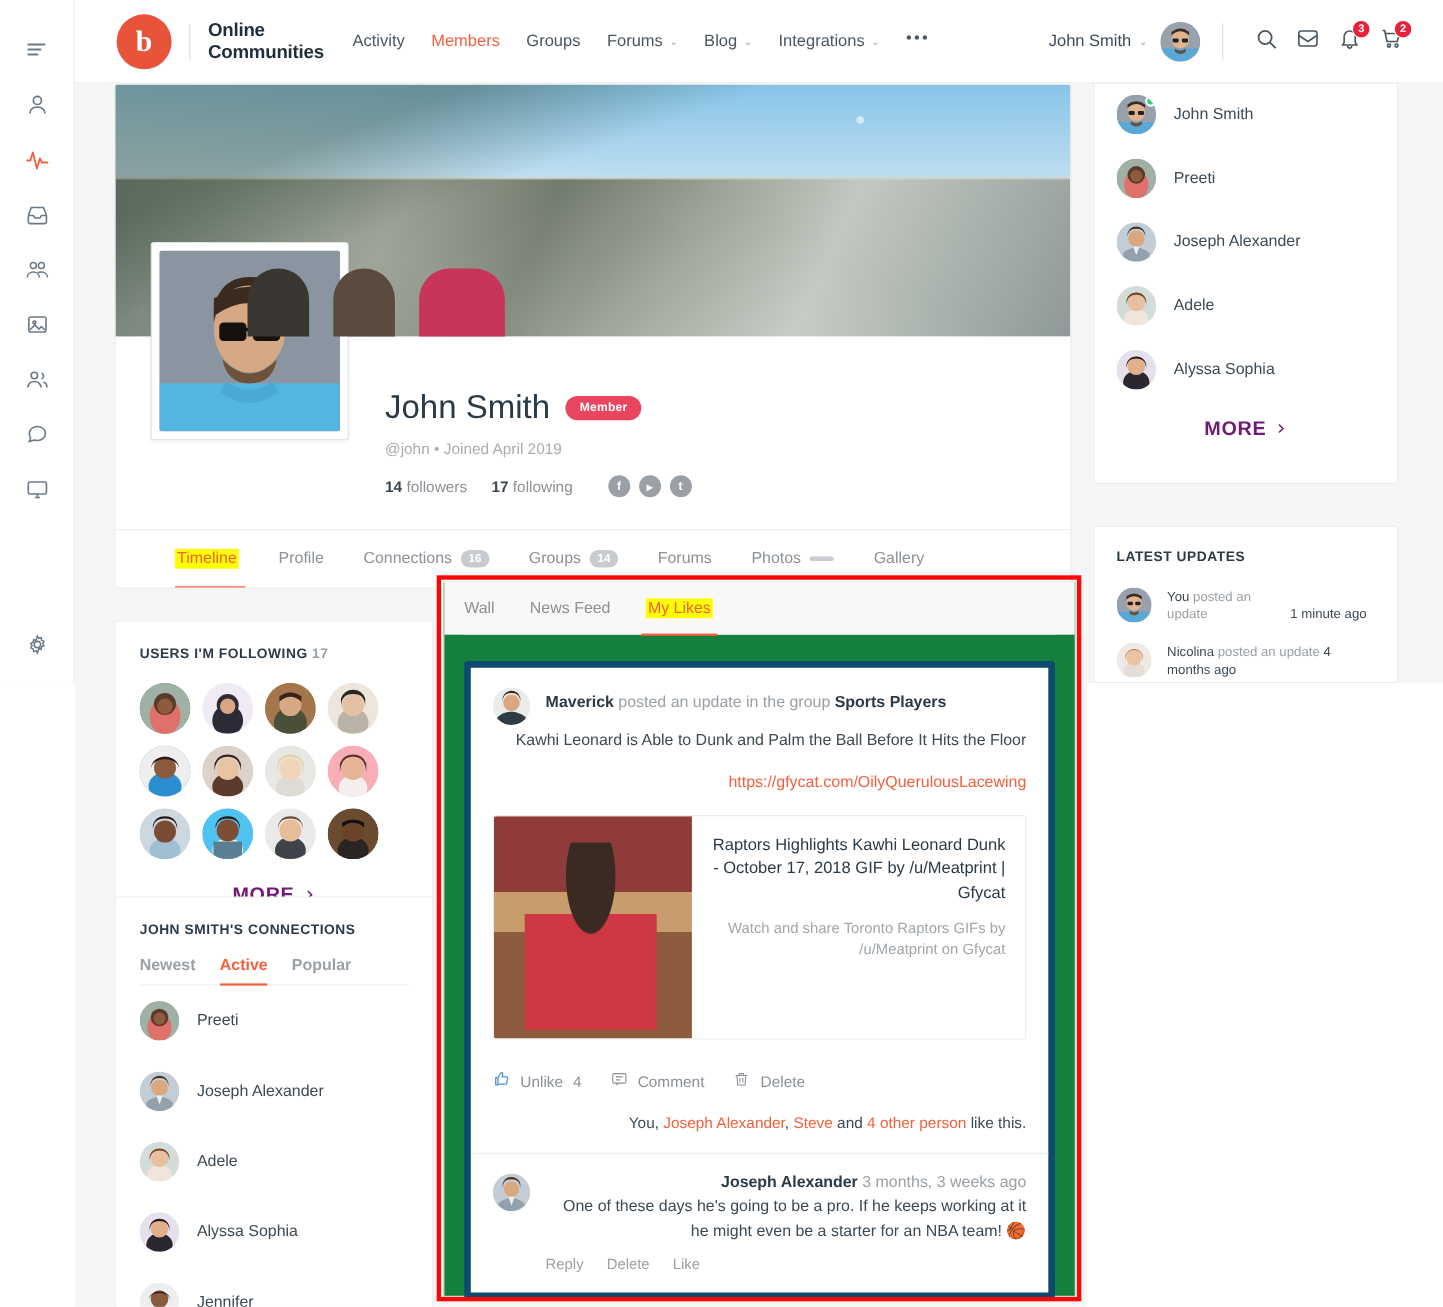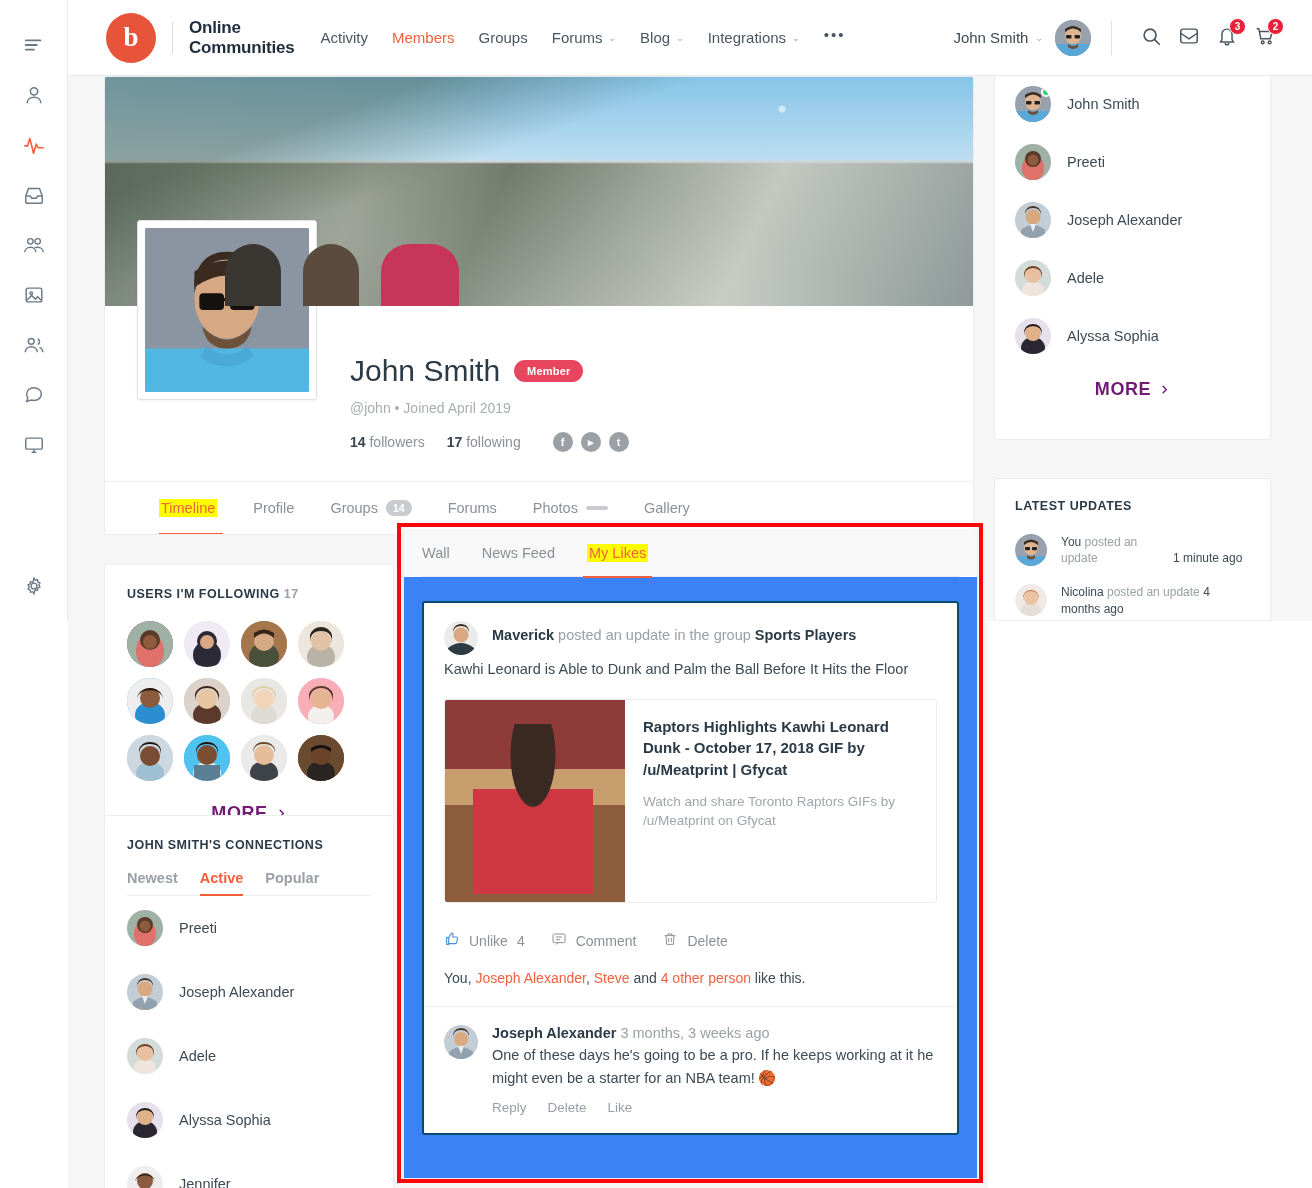--- a/index.html
+++ b/index.html
@@ -183,32 +183,32 @@
   .ruser .rname { font-size:14.5px; color:#3c4a55; }
   .lu-item { display:flex; gap:14px; padding:9px 20px; align-items:flex-start; }
   .lu-item .lav { width:32px; height:32px; border-radius:50%; overflow:hidden; flex:none; }
   .lu-text { font-size:12px; color:#9aa0a6; line-height:1.35; }
   .lu-text b { color:#3c4a55; font-weight:normal; }
   .lu-text .dark { color:#3c4a55; }
 
   
   .feed {
     position:absolute; left:403px; top:529px; width:575px; height:650px;
-    background:#3b82f6; border:1px solid #ececec; border-top:none;
+    background:#15803d; border:1px solid #ececec; border-top:none;text-align:right;
   }
   .feed-tabs { display:flex; gap:0; padding:0 18px; background:#f9f8f8; position:relative; height:48px; align-items:center;}
   .feed-tabs::after{ content:""; position:absolute; left:18px; right:18px; bottom:0; height:1px; background:#e9e9e9; }
   .ftab { font-size:14.5px; color:#8b9197; padding:0 16px; height:48px; display:flex; align-items:center; position:relative;}
   .ftab:first-child{ padding-left:0; }
   .ftab.hl { color:#f4603e; }
   .ftab.hl .hltext { background:#ffff00; padding:1px 2px;}
   .ftab.hl::after{ content:""; position:absolute; left:12px; right:12px; bottom:-1px; height:2px; background:#f4603e; z-index:2;}
 
   .post {
-    margin:24px 18px 0; background:#fff; border:2px solid #0c4a6e; border-radius:3px;
+    margin:24px 18px 0; background:#fff; border:6px solid #0c4a6e; border-radius:3px;
     padding:18px 20px 0;
   }
   .post-head { display:flex; gap:14px; align-items:flex-start; }
   .post-head .pav { width:34px; height:34px; border-radius:50%; overflow:hidden; flex:none; }
   .post-head-txt { font-size:14.5px; color:#9aa0a6; padding-top:6px; }
   .post-head-txt b { color:#2b3a47; font-weight:bold; }
   .post-body { font-size:14.5px; color:#3c4a55; margin-top:6px; }
   .post-link { font-size:14.5px; color:#f4603e; margin-top:22px; display:block; text-decoration:none; }
 
   .embed { margin-top:22px; border:1px solid #ececec; border-radius:3px; display:flex; overflow:hidden; }
@@ -218,21 +218,21 @@
       linear-gradient(180deg,#8f3b3a 0 34%, #c79d6e 34% 52%, #8c5c3d 52% 100%);
     position:relative;
   }
   .embed-img::after{
     content:""; position:absolute; left:28px; top:24px; width:120px; height:170px;
     background:
       radial-gradient(ellipse at 50% 18%, #3a2a22 0 26%, transparent 27%),
       linear-gradient(180deg, transparent 0 38%, #cf3742 38% 100%);
   }
   .embed-txt { padding:16px 18px; }
-  .embed-title { font-size:15px; color:#2b3a47; font-weight:bold; line-height:1.42; }
+  .embed-title { font-size:15px; color:#2b3a47; font-weight:normal; line-height:1.42; }
   .embed-desc { font-size:13.5px; color:#a0a6ab; line-height:1.42; margin-top:12px; }
 
   .post-actions { display:flex; align-items:center; gap:26px; margin-top:24px; padding-top:4px; font-size:14px; color:#8b9197; }
   .pa { display:flex; align-items:center; gap:9px; }
   .pa svg { width:16px; height:16px; }
   .pa.liked { color:#8b9197; }
   .pa.liked svg { color:#4a90d9; }
   .likes-line { font-size:14px; color:#3c4a55; margin-top:20px; padding-bottom:20px; }
   .likes-line a { color:#f4603e; text-decoration:none; }
 
@@ -491,20 +491,24 @@
     </div>
 
     <div class="tabs-row">
       <div class="tab hl" style="margin-left:27px">
           <span class="hltext">Timeline</span>
         </div>
       <div class="tab">
           <span>Profile</span>
         </div>
       <div class="tab">
+          <span>Connections</span>
+          <span class="cnt">16</span>
+        </div>
+      <div class="tab">
           <span>Groups</span>
           <span class="cnt">14</span>
         </div>
       <div class="tab">
           <span>Forums</span>
         </div>
       <div class="tab">
           <span>Photos</span>
           <span class="cnt"></span>
         </div>
@@ -827,20 +831,21 @@
               <path d="M4 27q13-10 26 0l0 7h-26z" fill="#2e3a44"></path>
               <circle cx="17" cy="14" r="7.5" fill="#dba782"></circle>
               <path d="M9 13q0-8 8-8t8 8l0-4q-2-6-8-6t-8 6z" fill="#3a2a1d"></path>
             </svg>
           </div>
         <div class="post-head-txt">
           <b>Maverick</b><span> posted an update in the group </span><b>Sports Players</b>
         </div>
       </div>
       <div class="post-body">Kawhi Leonard is Able to Dunk and Palm the Ball Before It Hits the Floor</div>
+      <a class="post-link" href="#">https://gfycat.com/OilyQuerulousLacewing</a>
 
       <div class="embed">
         <div class="embed-img"></div>
         <div class="embed-txt">
           <div class="embed-title">Raptors Highlights Kawhi Leonard Dunk - October 17, 2018 GIF by /u/Meatprint | Gfycat</div>
           <div class="embed-desc">Watch and share Toronto Raptors GIFs by /u/Meatprint on Gfycat</div>
         </div>
       </div>
 
       <div class="post-actions">

